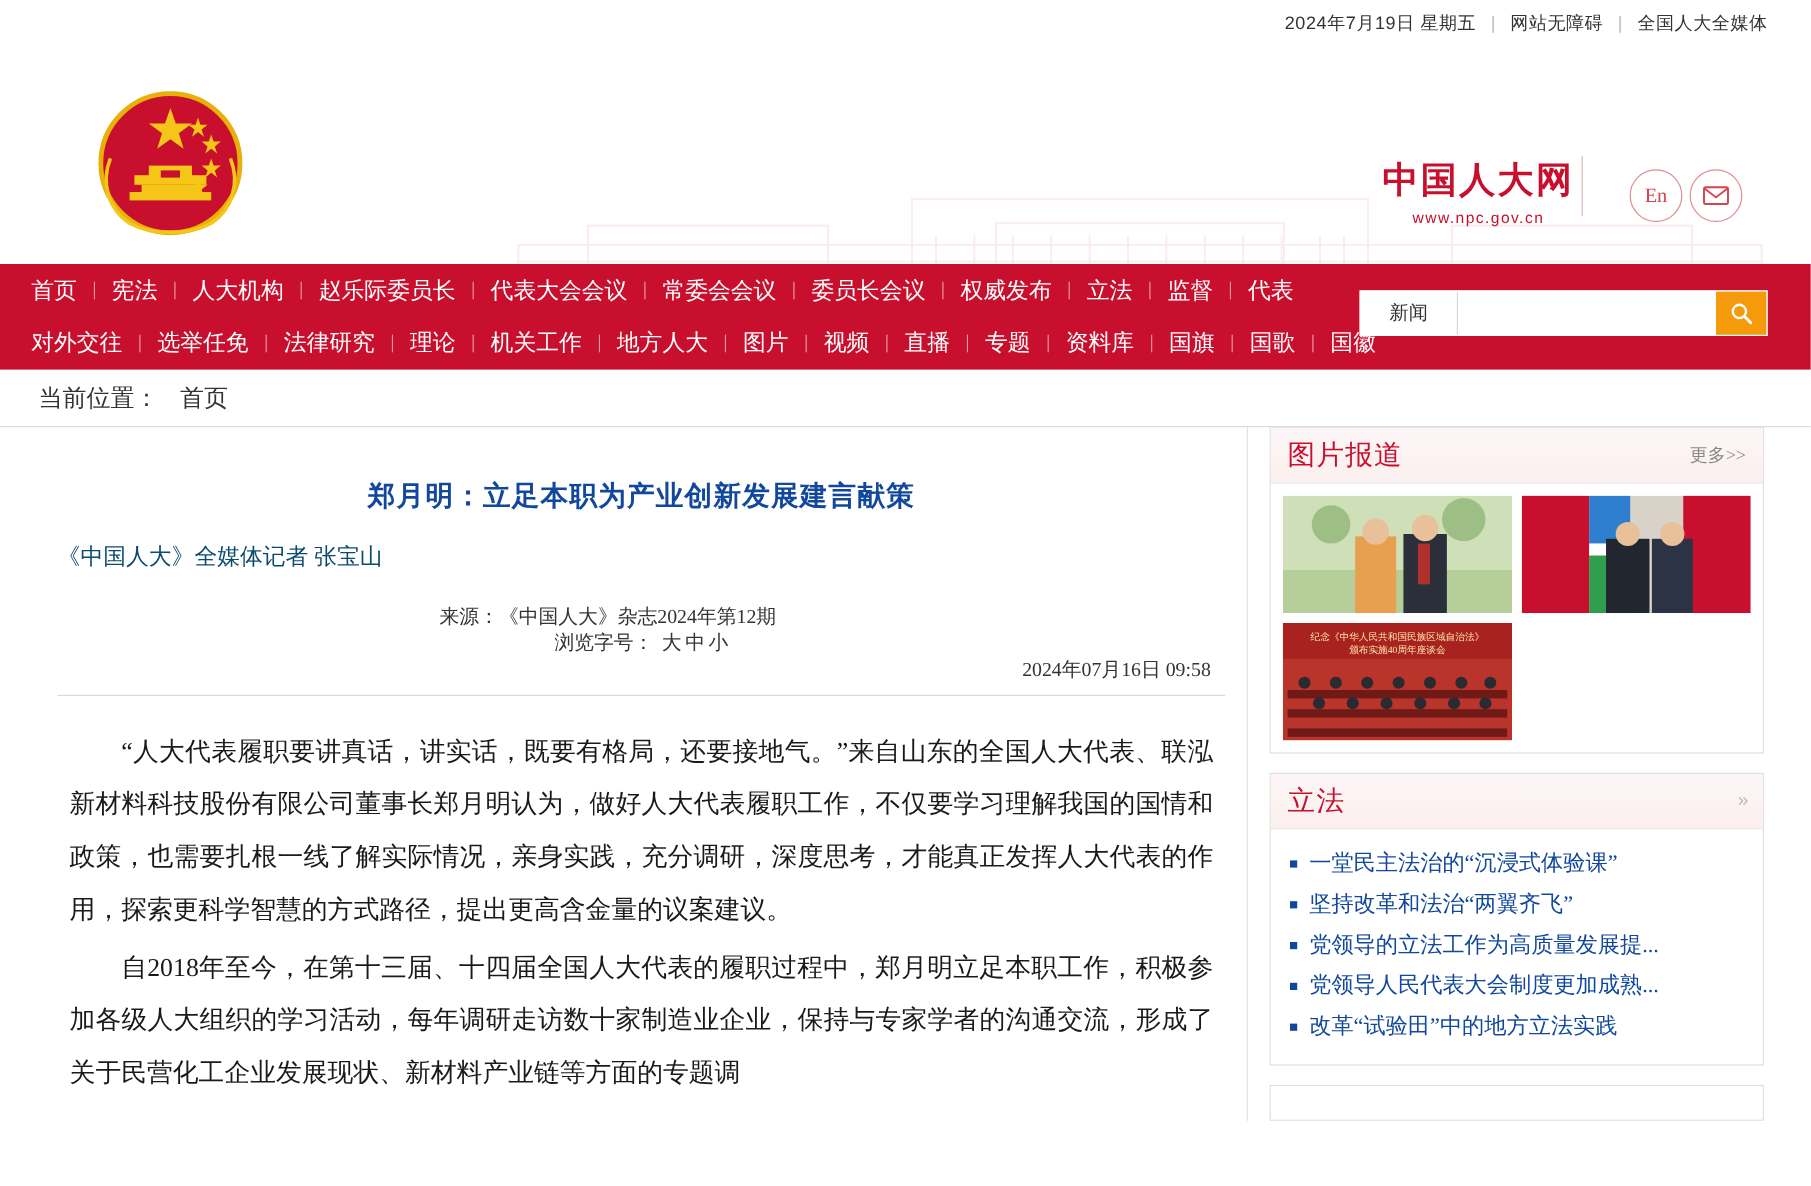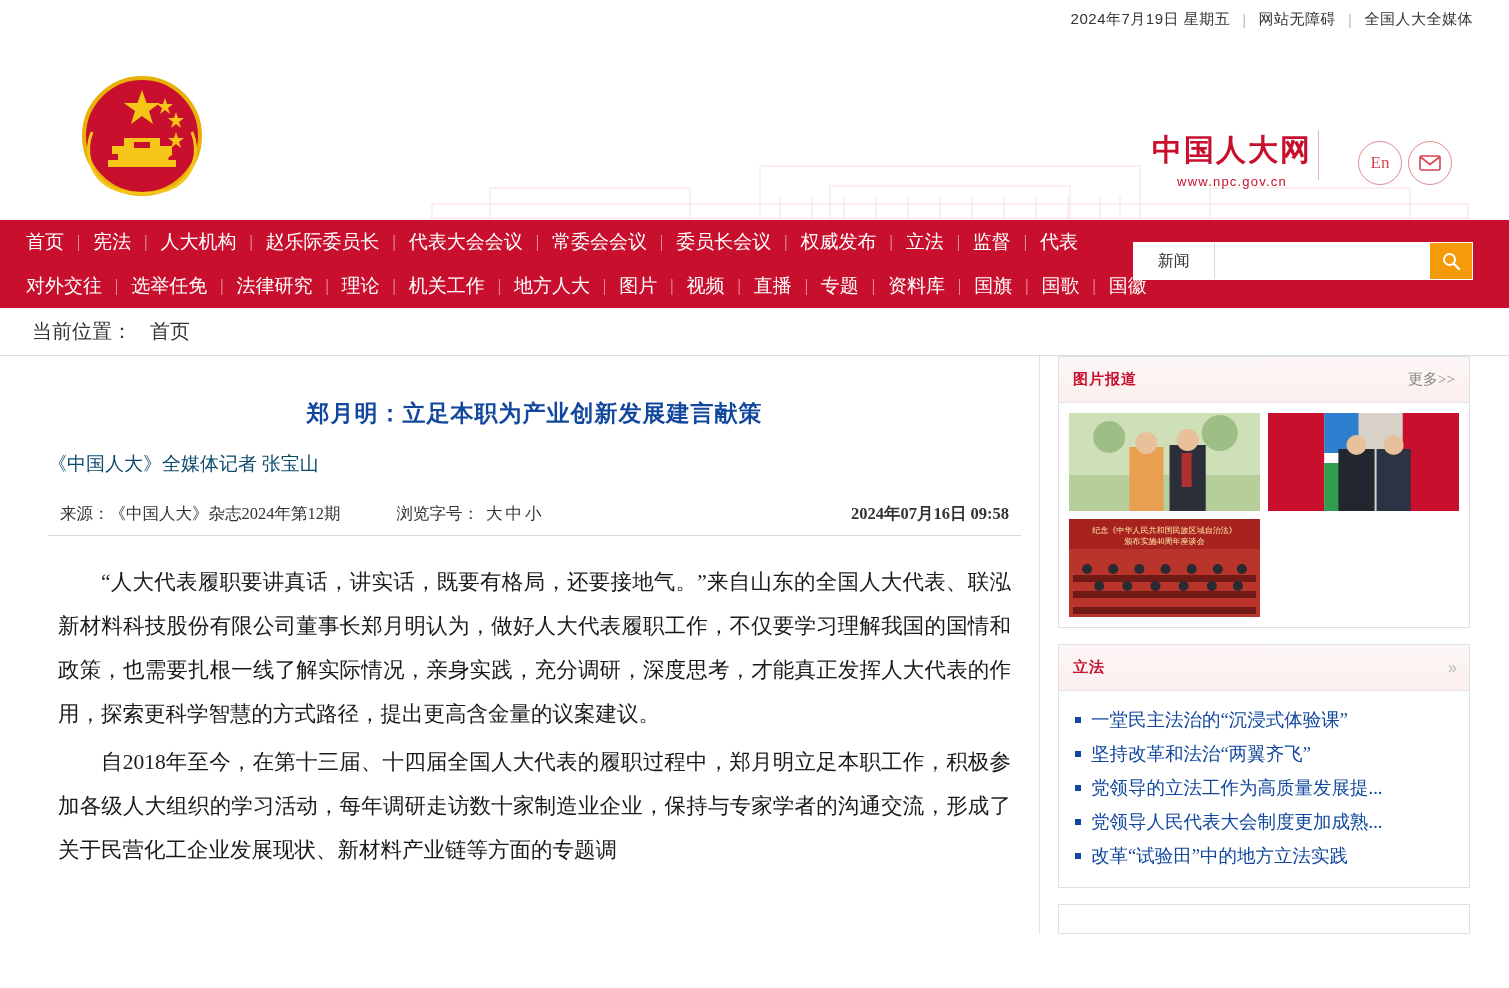--- a/index.html
+++ b/index.html
@@ -205,26 +205,27 @@
   }
   .art-meta {
     display:flex;
     align-items:center;
     margin-top: 26px;
     padding: 0 12px 10px 12px;
     font-family: "Liberation Serif", serif;
     font-size: 16.5px;
     color: #333;
     border-bottom: 1px solid #d9d9d9;
+    flex-direction: column;
   }
   .art-meta .src { margin-right: 56px; }
   .art-meta .fs { display:flex; align-items:center; gap: 3px; }
   .art-meta .fs .fslabel { margin-right: 4px; }
   .art-meta .fs a { color:#333; text-decoration:none; }
-  .art-meta .time { margin-left:auto;font-weight:bold; }
+  .art-meta .time { margin-left:auto; }
 
   .art-body {
     font-family: "Liberation Serif", serif;
     font-size: 21.5px;
     line-height: 44px;
     color: #1a1a1a;
     text-align: justify;
     padding: 0 10px;
     margin-top: 24px;
   }
@@ -234,22 +235,22 @@
   .mod { border: 1px solid #e0e0e0; margin-bottom: 16px; background:#fff; }
   .mod-head {
     height: 46px;
     display:flex; align-items:center;
     padding: 0 14px;
     border-bottom: 1px solid #e6e6e6;
     background: linear-gradient(180deg,#fdf6f6 0%, #fbefef 100%);
   }
   .mod-head .t {
     font-family: "Liberation Serif", serif;
-    font-weight: bold;
-    font-size: 15px;
+    font-weight: normal;
+    font-size: 23px;
     color: #c8102e;
     letter-spacing: 1px;
   }
   .mod-head .more {
     margin-left: auto;
     font-size: 15px;
     color: #888;
     font-family: "Liberation Serif", serif;
     text-decoration:none;
   }

